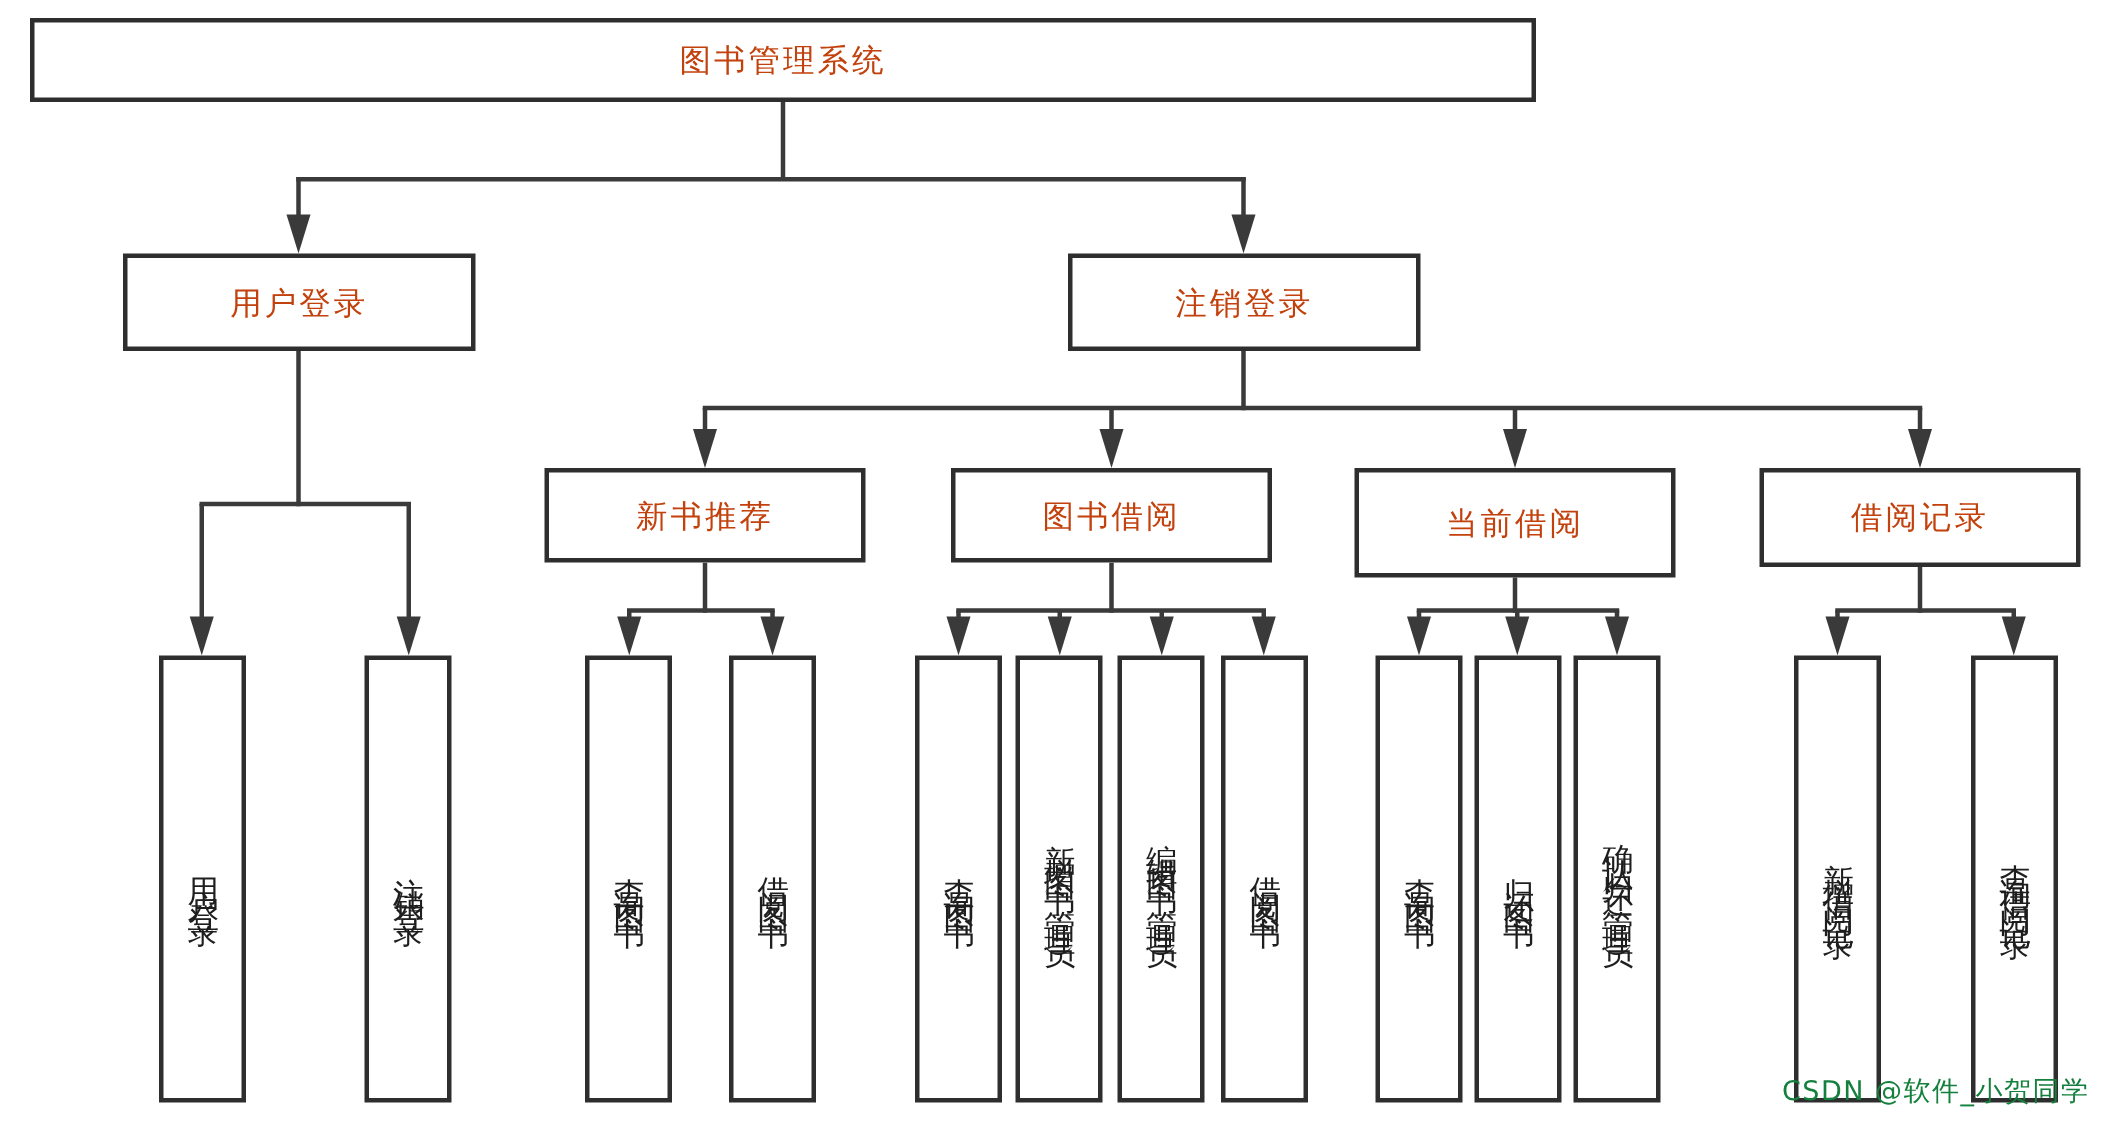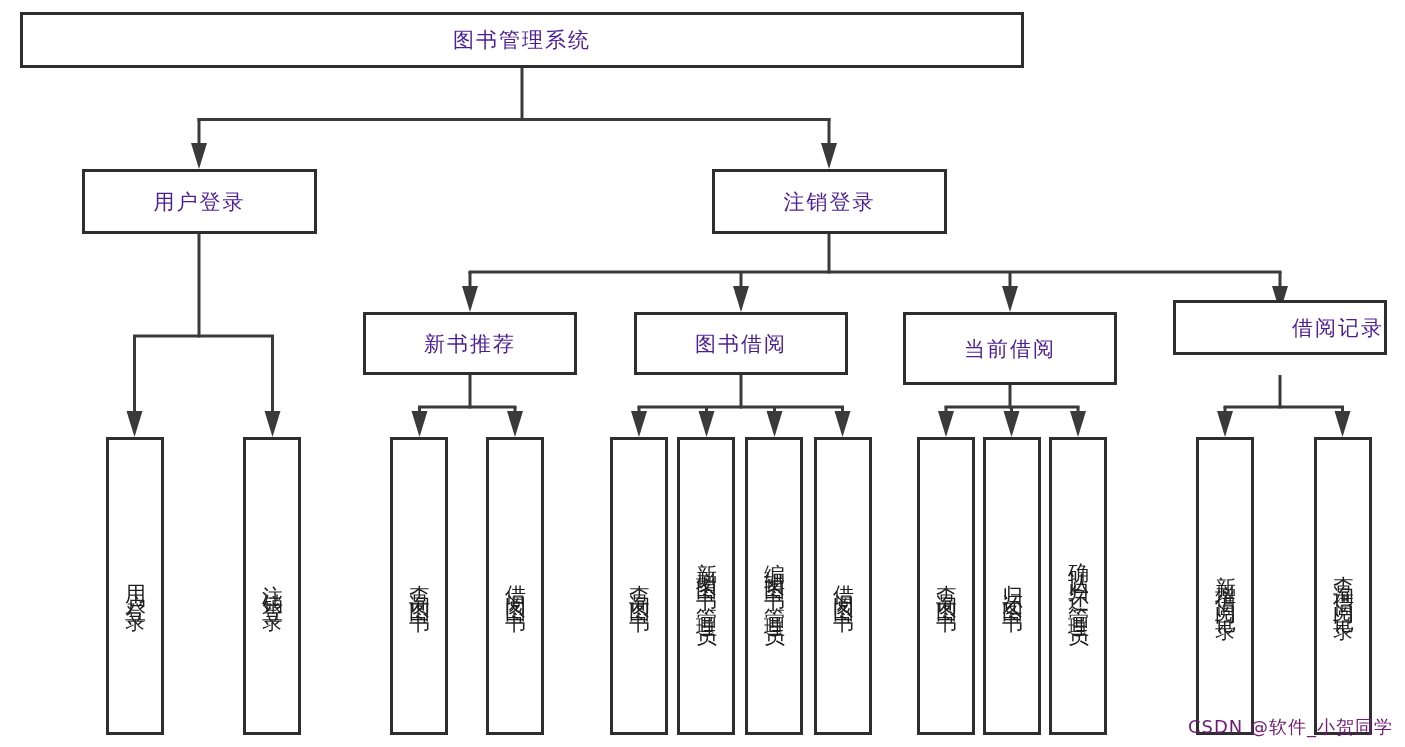--- a/index.html
+++ b/index.html
@@ -19,21 +19,21 @@
   }
   .node-h {
     position: absolute;
     box-sizing: border-box;
     border: 3px solid #2e2e2e;
     background: #ffffff;
     display: flex;
     align-items: center;
     justify-content: center;
     font-size: 21px;
-    color: #4c1d95;
+    color: #c2410c;
     letter-spacing: 2px;
     white-space: nowrap;
     z-index: 2;
   }
   .node-v {
     position: absolute;
     box-sizing: border-box;
     border: 3px solid #2e2e2e;
     background: #ffffff;
     top: 437px;
@@ -51,21 +51,21 @@
     line-height: 1;
     letter-spacing: 9px;
     color: #1e1e1e;
     white-space: nowrap;
   }
   .watermark {
     position: absolute;
     right: 12px;
     bottom: 8px;
     font-size: 18px;
-    color: #701a75;
+    color: #15803d;
     letter-spacing: 1px;
     z-index: 3;
     white-space: nowrap;
   }
 </style>
 </head>
 <body>
 
 <div class="canvas">
 
@@ -155,21 +155,21 @@
 
   <div class="node-h" style="left:634px; top:312px; width:214px; height:63px;">
     <span>图书借阅</span>
   </div>
   <div class="node-h" style="left:363px; top:312px; width:214px; height:63px;">
     <span>新书推荐</span>
   </div>
   <div class="node-h" style="left:903px; top:312px; width:214px; height:73px;">
     <span>当前借阅</span>
   </div>
-  <div class="node-h" style="left:1173px; top:300px; width:214px; height:55px;justify-content:flex-end;">
+  <div class="node-h" style="left:1173px; top:312px; width:214px; height:66px;">
     <span>借阅记录</span>
   </div>
 
   <div class="node-v" style="left:106px;">
     <span>用户登录</span>
   </div>
   <div class="node-v" style="left:243px;">
     <span>注销登录</span>
   </div>
 

